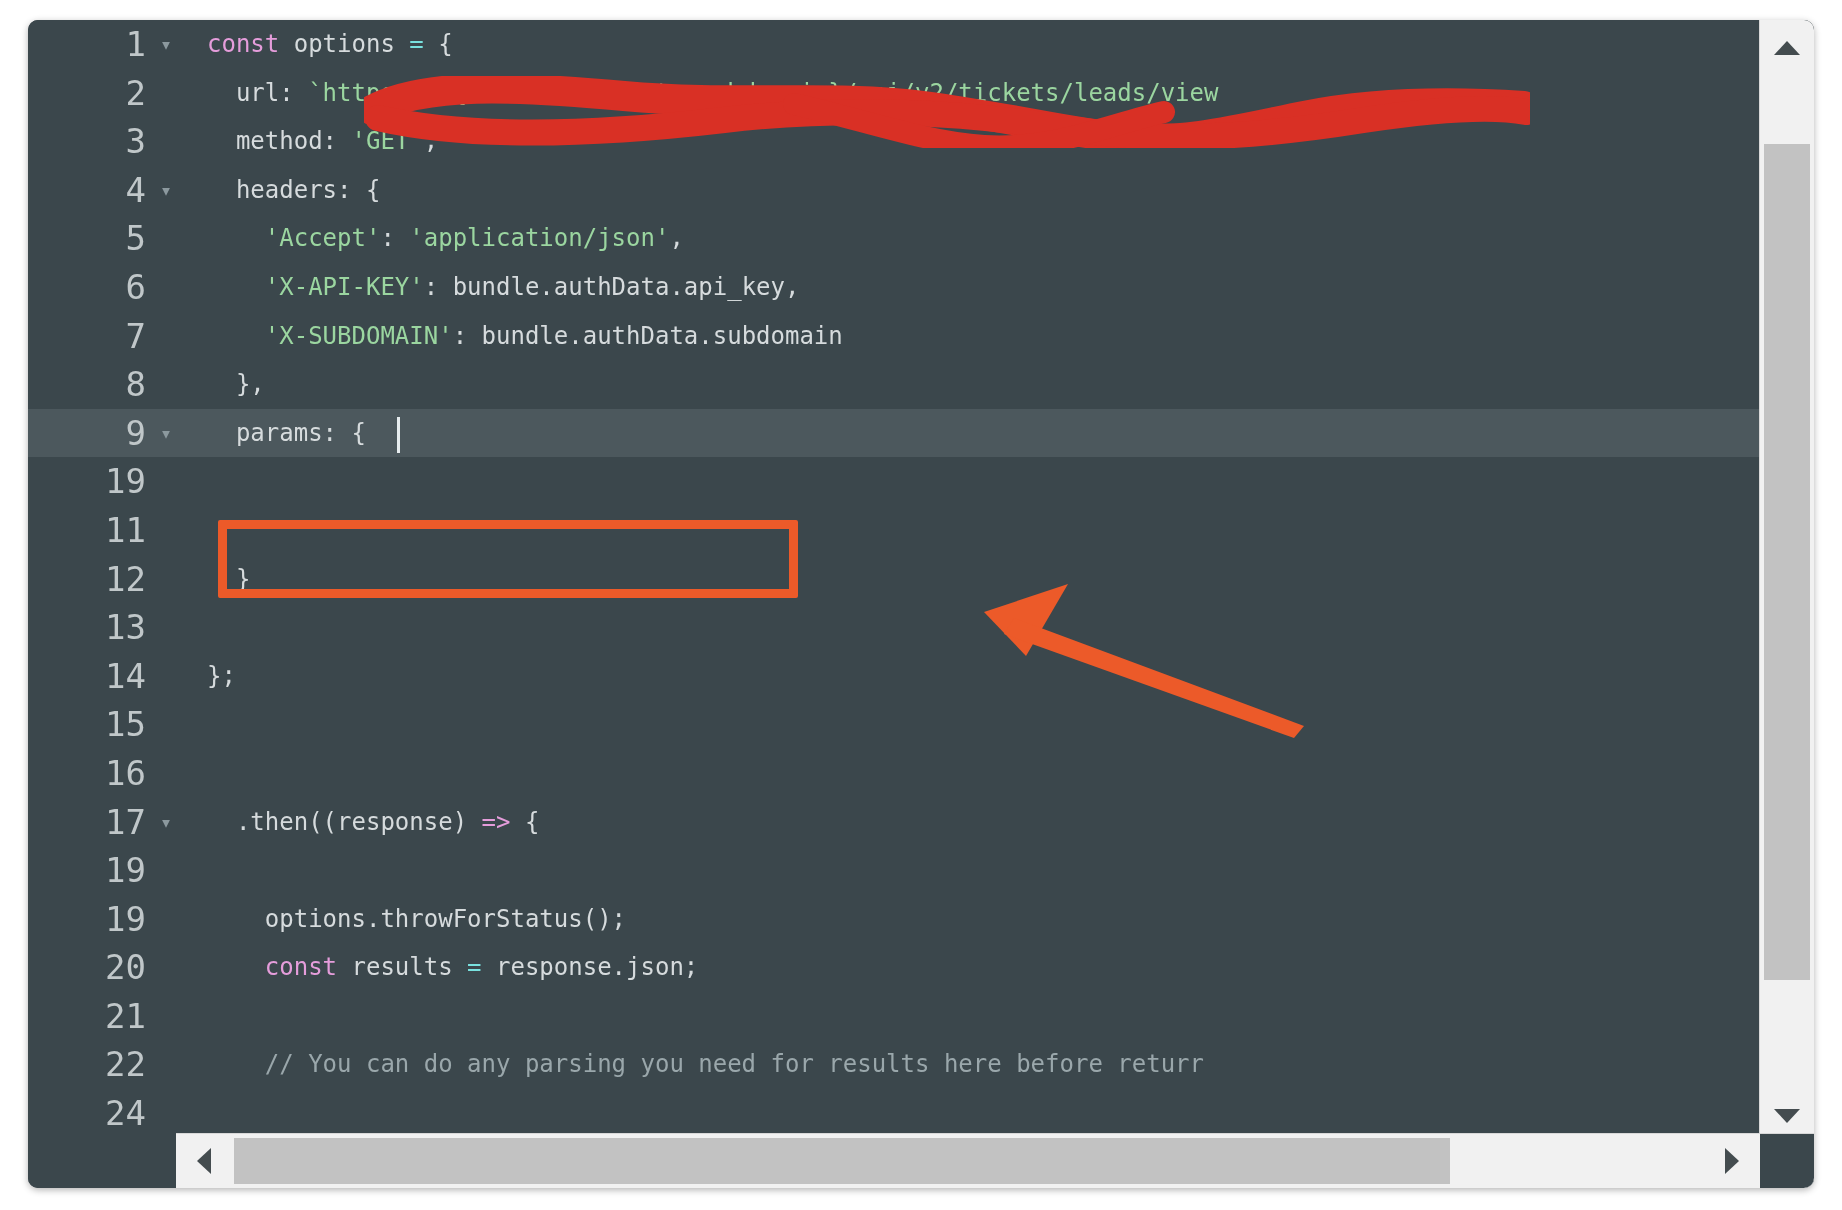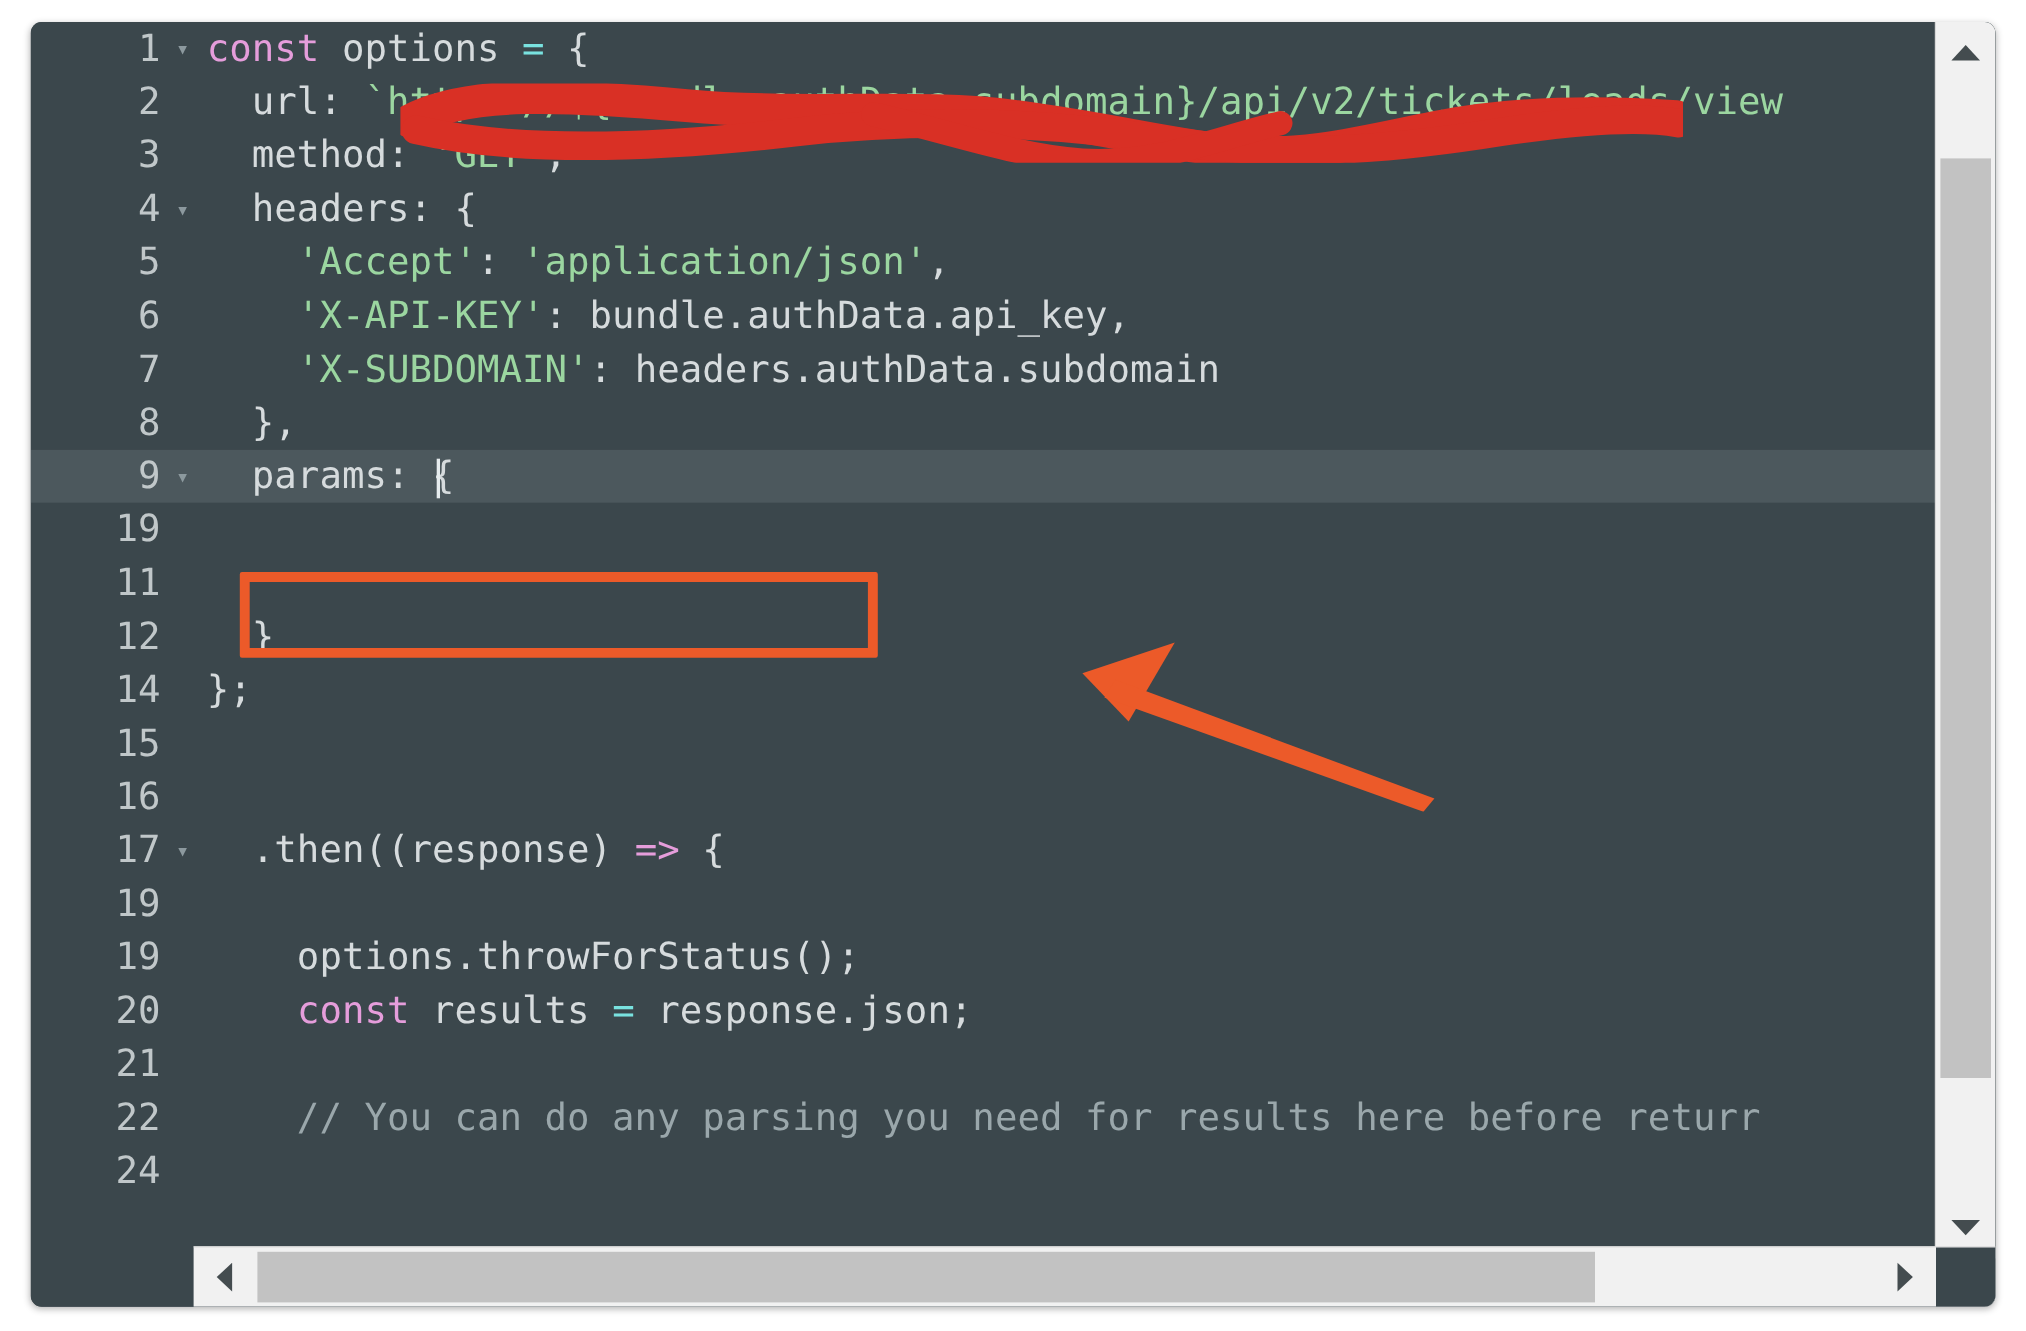--- a/index.html
+++ b/index.html
@@ -74,24 +74,24 @@
     left: 126px;
     top: 0;
     width: 24px;
     text-align: center;
     color: #8c999e;
     font-size: 20px;
     line-height: 48.6px;
   }
   .code-text {
     position: absolute;
-    left: 160px;
+    left: 179px;
     top: 0;
     color: #d6dbdd;
-    font-size: 34px;
+    font-size: 24px;
     font-family: "DejaVu Sans Mono", monospace;
     white-space: pre;
   }
 
   
   .tok-kw      { color: #e59ddb; }
   .tok-str     { color: #9bd6a0; }
   .tok-op      { color: #79e2df; }
   .tok-num     { color: #e8934a; }
   .tok-plain   { color: #d6dbdd; }
@@ -217,26 +217,27 @@
   <div id="editor-panel">
 
     <div id="code-surface">
 
     <div class="code-row"><span class="gutter-num">1</span><span class="fold-marker">▾</span><span class="code-text"><span class="tok-kw">const</span><span class="tok-plain"> options </span><span class="tok-op">=</span><span class="tok-plain"> {</span></span></div>
         <div class="code-row"><span class="gutter-num">2</span><span class="code-text"><span class="tok-plain">  url: </span><span class="tok-str">`https://${bundle.authData.subdomain}/api/v2/tickets/leads/view</span></span></div>
         <div class="code-row"><span class="gutter-num">3</span><span class="code-text"><span class="tok-plain">  method: </span><span class="tok-str">'GET'</span><span class="tok-plain">,</span></span></div>
         <div class="code-row"><span class="gutter-num">4</span><span class="fold-marker">▾</span><span class="code-text"><span class="tok-plain">  headers: {</span></span></div>
         <div class="code-row"><span class="gutter-num">5</span><span class="code-text"><span class="tok-plain">    </span><span class="tok-str">'Accept'</span><span class="tok-plain">: </span><span class="tok-str">'application/json'</span><span class="tok-plain">,</span></span></div>
         <div class="code-row"><span class="gutter-num">6</span><span class="code-text"><span class="tok-plain">    </span><span class="tok-str">'X-API-KEY'</span><span class="tok-plain">: bundle.authData.api_key,</span></span></div>
-        <div class="code-row"><span class="gutter-num">7</span><span class="code-text"><span class="tok-plain">    </span><span class="tok-str">'X-SUBDOMAIN'</span><span class="tok-plain">: headers.authData.subdomain</span></span></div>
+        <div class="code-row"><span class="gutter-num">7</span><span class="code-text"><span class="tok-plain">    </span><span class="tok-str">'X-SUBDOMAIN'</span><span class="tok-plain">: bundle.authData.subdomain</span></span></div>
         <div class="code-row"><span class="gutter-num">8</span><span class="code-text"><span class="tok-plain">  },</span></span></div>
         <div class="code-row active-line"><span class="gutter-num">9</span><span class="fold-marker">▾</span><span class="code-text"><span class="tok-plain">  params: {</span></span><span id="caret"></span></div>
         <div class="code-row"><span class="gutter-num">19</span></div>
         <div class="code-row"><span class="gutter-num">11</span></div>
         <div class="code-row"><span class="gutter-num">12</span><span class="code-text"><span class="tok-plain">  }</span></span></div>
+        <div class="code-row"><span class="gutter-num">13</span><span class="code-text"></span></div>
         <div class="code-row"><span class="gutter-num">14</span><span class="code-text"><span class="tok-plain">};</span></span></div>
         <div class="code-row"><span class="gutter-num">15</span><span class="code-text"></span></div>
         <div class="code-row"><span class="gutter-num">16</span></div>
         <div class="code-row"><span class="gutter-num">17</span><span class="fold-marker">▾</span><span class="code-text"><span class="tok-plain">  .then((response) </span><span class="tok-kw">=&gt;</span><span class="tok-plain"> {</span></span></div>
         <div class="code-row"><span class="gutter-num">19</span><span class="code-text"></span></div>
         <div class="code-row"><span class="gutter-num">19</span><span class="code-text"><span class="tok-plain">    options.throwForStatus();</span></span></div>
         <div class="code-row"><span class="gutter-num">20</span><span class="code-text"><span class="tok-plain">    </span><span class="tok-kw">const</span><span class="tok-plain"> results </span><span class="tok-op">=</span><span class="tok-plain"> response.json;</span></span></div>
         <div class="code-row"><span class="gutter-num">21</span><span class="code-text"></span></div>
         <div class="code-row"><span class="gutter-num">22</span><span class="code-text"><span class="tok-comment">    // You can do any parsing you need for results here before returr</span></span></div>
         <div class="code-row"><span class="gutter-num">24</span><span class="code-text"></span></div>

